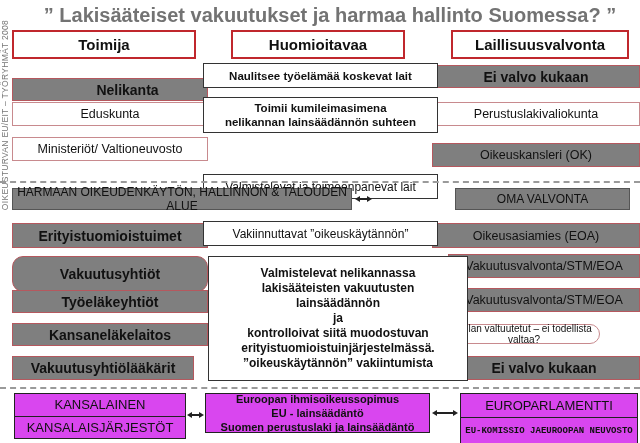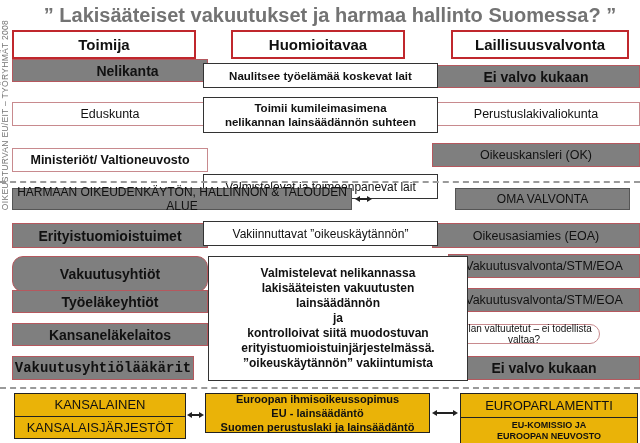--- a/index.html
+++ b/index.html
@@ -12,68 +12,68 @@
   .gray { background:#7f7f7f; border:1.5px solid #b5585e; color:#111; }
   .white-r { background:#fff; border:1.5px solid #c88a8e; }
   .mid { background:#fff; border:1.5px solid #333; font-size:11.5px; font-weight:bold; line-height:14px; }
   .b14 { font-size:14px; font-weight:bold; }
   .n12 { font-size:12.5px;text-align:center; }
   .dash { position:absolute; left:0; width:640px; height:0; border-top:2px dashed #9a9a9a; }
   .arrow { position:absolute; height:8px; display:flex; align-items:center; }
   .arrow .line { flex:1; height:1.5px; background:#222; }
   .arrow .l { width:0; height:0; border-top:3px solid transparent; border-bottom:3px solid transparent; border-right:5px solid #222; }
   .arrow .r { width:0; height:0; border-top:3px solid transparent; border-bottom:3px solid transparent; border-left:5px solid #222; }
-  .bw { background:#eab308; border:1.5px solid #222;text-align:right; }
+  .bw { background:#d946ef; border:1.5px solid #222;text-align:right; }
 </style>
 </head>
 <body>
 
 <div class="side">
     <span>OIKEUSTURVAN EU/EIT – TYÖRYHMÄT 2008</span>
   </div>
 
 <div class="abs title">” Lakisääteiset vakuutukset ja harmaa hallinto Suomessa? ”</div>
 
 <div class="abs hdr" style="left:12px;top:30px;width:184px;height:29px;">Toimija</div>
 <div class="abs hdr" style="left:231px;top:30px;width:174px;height:29px;">Huomioitavaa</div>
 <div class="abs hdr" style="left:451px;top:30px;width:178px;height:29px;">Laillisuusvalvonta</div>
 
-<div class="abs gray b14" style="left:12px;top:59px;width:196px;height:23px;padding-left:35px;">Nelikanta</div>
+<div class="abs gray b14" style="left:12px;top:78px;width:196px;height:23px;padding-left:35px;">Nelikanta</div>
 <div class="abs gray b14" style="left:432px;top:65px;width:208px;height:23px;">Ei valvo kukaan</div>
 <div class="abs mid" style="left:203px;top:63px;width:235px;height:25px;">Naulitsee työelämää koskevat lait</div>
 
 <div class="abs white-r n12" style="left:12px;top:102px;width:196px;height:24px;">Eduskunta</div>
 <div class="abs white-r n12" style="left:432px;top:102px;width:208px;height:24px;">Perustuslakivaliokunta</div>
 <div class="abs mid" style="left:203px;top:97px;width:235px;height:36px;flex-direction:column;">
   <span>Toimii kumileimasimena</span>
   <span>nelikannan lainsäädännön suhteen</span>
 </div>
 
-<div class="abs white-r n12" style="left:12px;top:148px;width:196px;height:24px;font-weight:bold;">Ministeriöt/ Valtioneuvosto</div>
+<div class="abs white-r n12" style="left:12px;top:137px;width:196px;height:24px;">Ministeriöt/ Valtioneuvosto</div>
 <div class="abs gray n12" style="left:432px;top:143px;width:208px;height:24px;">Oikeuskansleri (OK)</div>
 <div class="abs mid" style="left:203px;top:142px;width:235px;height:25px;font-weight:normal;font-size:12px;margin-top:32px;">Valmistelevat ja toimeenpanevat lait</div>
 
 <div class="dash" style="top:181px;"></div>
 
 <div class="abs gray" style="left:12px;top:188px;width:340px;height:22px;font-size:12px;border-color:#555;">HARMAAN OIKEUDENKÄYTÖN, HALLINNON &amp; TALOUDEN ALUE</div>
 <div class="arrow" style="left:355px;top:195px;width:17px;">
     <span class="l"></span>
     <span class="line"></span>
     <span class="r"></span>
   </div>
 <div class="abs gray" style="left:455px;top:188px;width:175px;height:22px;font-size:12px;border-color:#555;">OMA VALVONTA</div>
 
 <div class="abs gray b14" style="left:12px;top:223px;width:196px;height:25px;">Erityistuomioistuimet</div>
 <div class="abs gray n12" style="left:432px;top:223px;width:208px;height:25px;">Oikeusasiamies (EOA)</div>
 <div class="abs mid" style="left:203px;top:221px;width:235px;height:25px;font-weight:normal;font-size:12px;">Vakiinnuttavat ”oikeuskäytännön”</div>
 
 <div class="abs gray b14" style="left:12px;top:256px;width:196px;height:36px;border-radius:11px;">Vakuutusyhtiöt</div>
 <div class="abs gray b14" style="left:12px;top:290px;width:196px;height:23px;">Työeläkeyhtiöt</div>
 <div class="abs gray b14" style="left:12px;top:323px;width:196px;height:23px;">Kansaneläkelaitos</div>
-<div class="abs gray b14" style="left:12px;top:356px;width:182px;height:24px;font-family:Liberation Mono, monospace;">Vakuutusyhtiölääkärit</div>
+<div class="abs gray b14" style="left:12px;top:356px;width:182px;height:24px;">Vakuutusyhtiölääkärit</div>
 
 <div class="abs gray n12" style="left:448px;top:254px;width:192px;height:24px;">Vakuutusvalvonta/STM/EOA</div>
 <div class="abs gray n12" style="left:448px;top:288px;width:192px;height:24px;">Vakuutusvalvonta/STM/EOA</div>
 <div class="abs white-r" style="left:448px;top:324px;width:152px;height:20px;font-size:10px;border-radius:10px;">Kelan valtuutetut – ei todellista valtaa?</div>
 <div class="abs gray b14" style="left:448px;top:356px;width:192px;height:24px;">Ei valvo kukaan</div>
 
 <div class="abs mid" style="left:208px;top:256px;width:260px;height:125px;flex-direction:column;font-size:12px;line-height:15px;">
   <span>Valmistelevat nelikannassa</span>
   <span>lakisääteisten vakuutusten</span>
   <span>lainsäädännön</span>
@@ -101,17 +101,17 @@
   <span>Suomen perustuslaki ja lainsäädäntö</span>
 </div>
 <div class="arrow" style="left:432px;top:409px;width:26px;">
     <span class="l"></span>
     <span class="line"></span>
     <span class="r"></span>
   </div>
 
 <div class="abs bw" style="left:460px;top:393px;width:178px;height:52px;flex-direction:column;">
   <div style="height:23px;display:flex;align-items:center;justify-content:center;width:100%;font-size:13px;border-bottom:1.5px solid #222;">EUROPARLAMENTTI</div>
-  <div style="flex:1;display:flex;flex-direction:column;align-items:center;justify-content:center;width:100%;font-size:9px;font-weight:bold;line-height:11px;">
+  <div style="flex:1;display:flex;flex-direction:row;align-items:center;justify-content:center;width:100%;font-size:9px;font-weight:bold;line-height:11px;font-family:Liberation Mono, monospace;">
     <span>EU-KOMISSIO JA</span>
     <span>EUROOPAN NEUVOSTO</span>
   </div>
 </div>
 
 </body></html>

